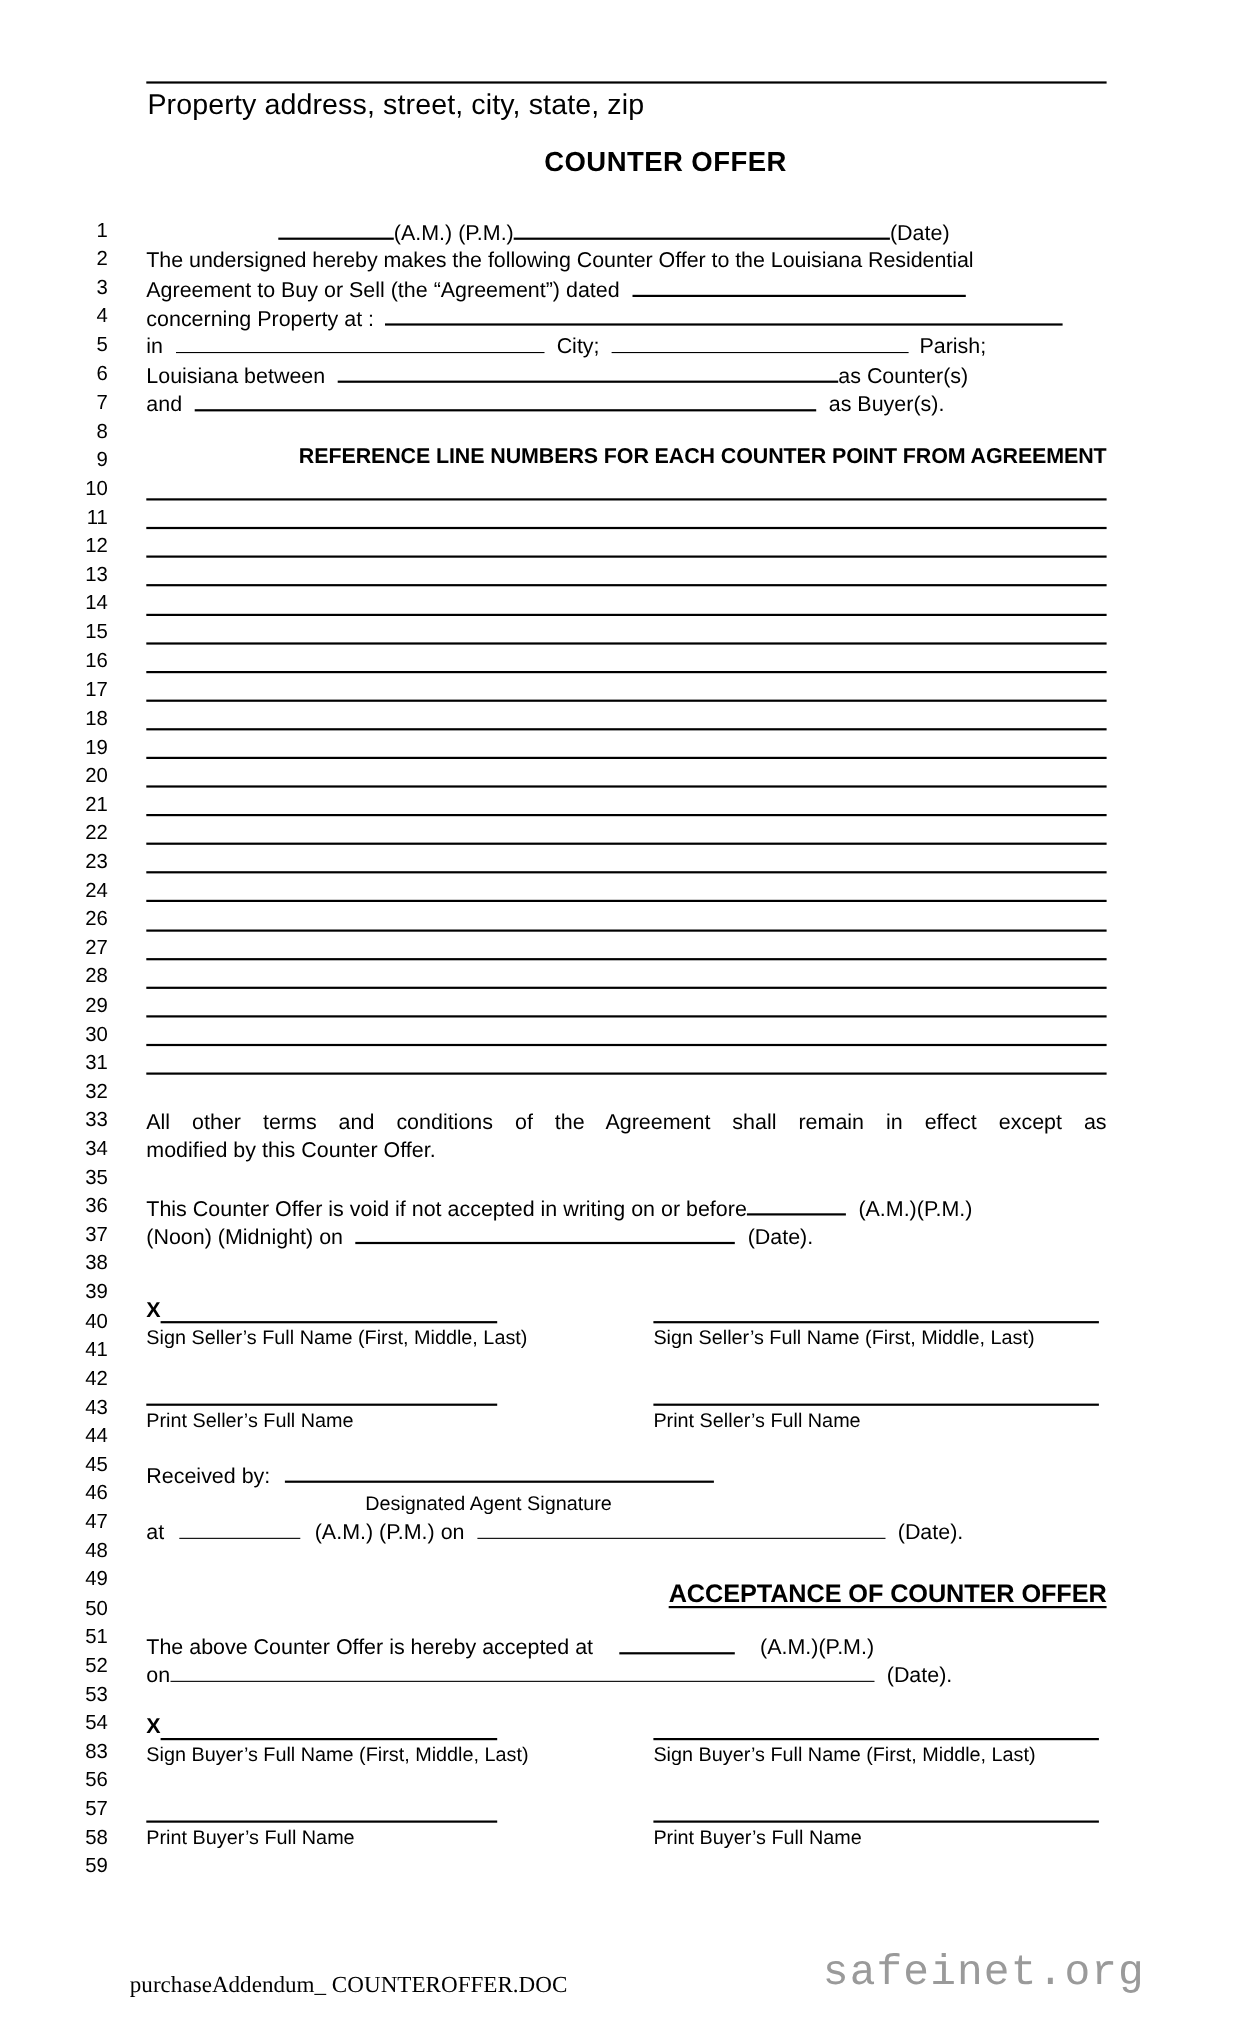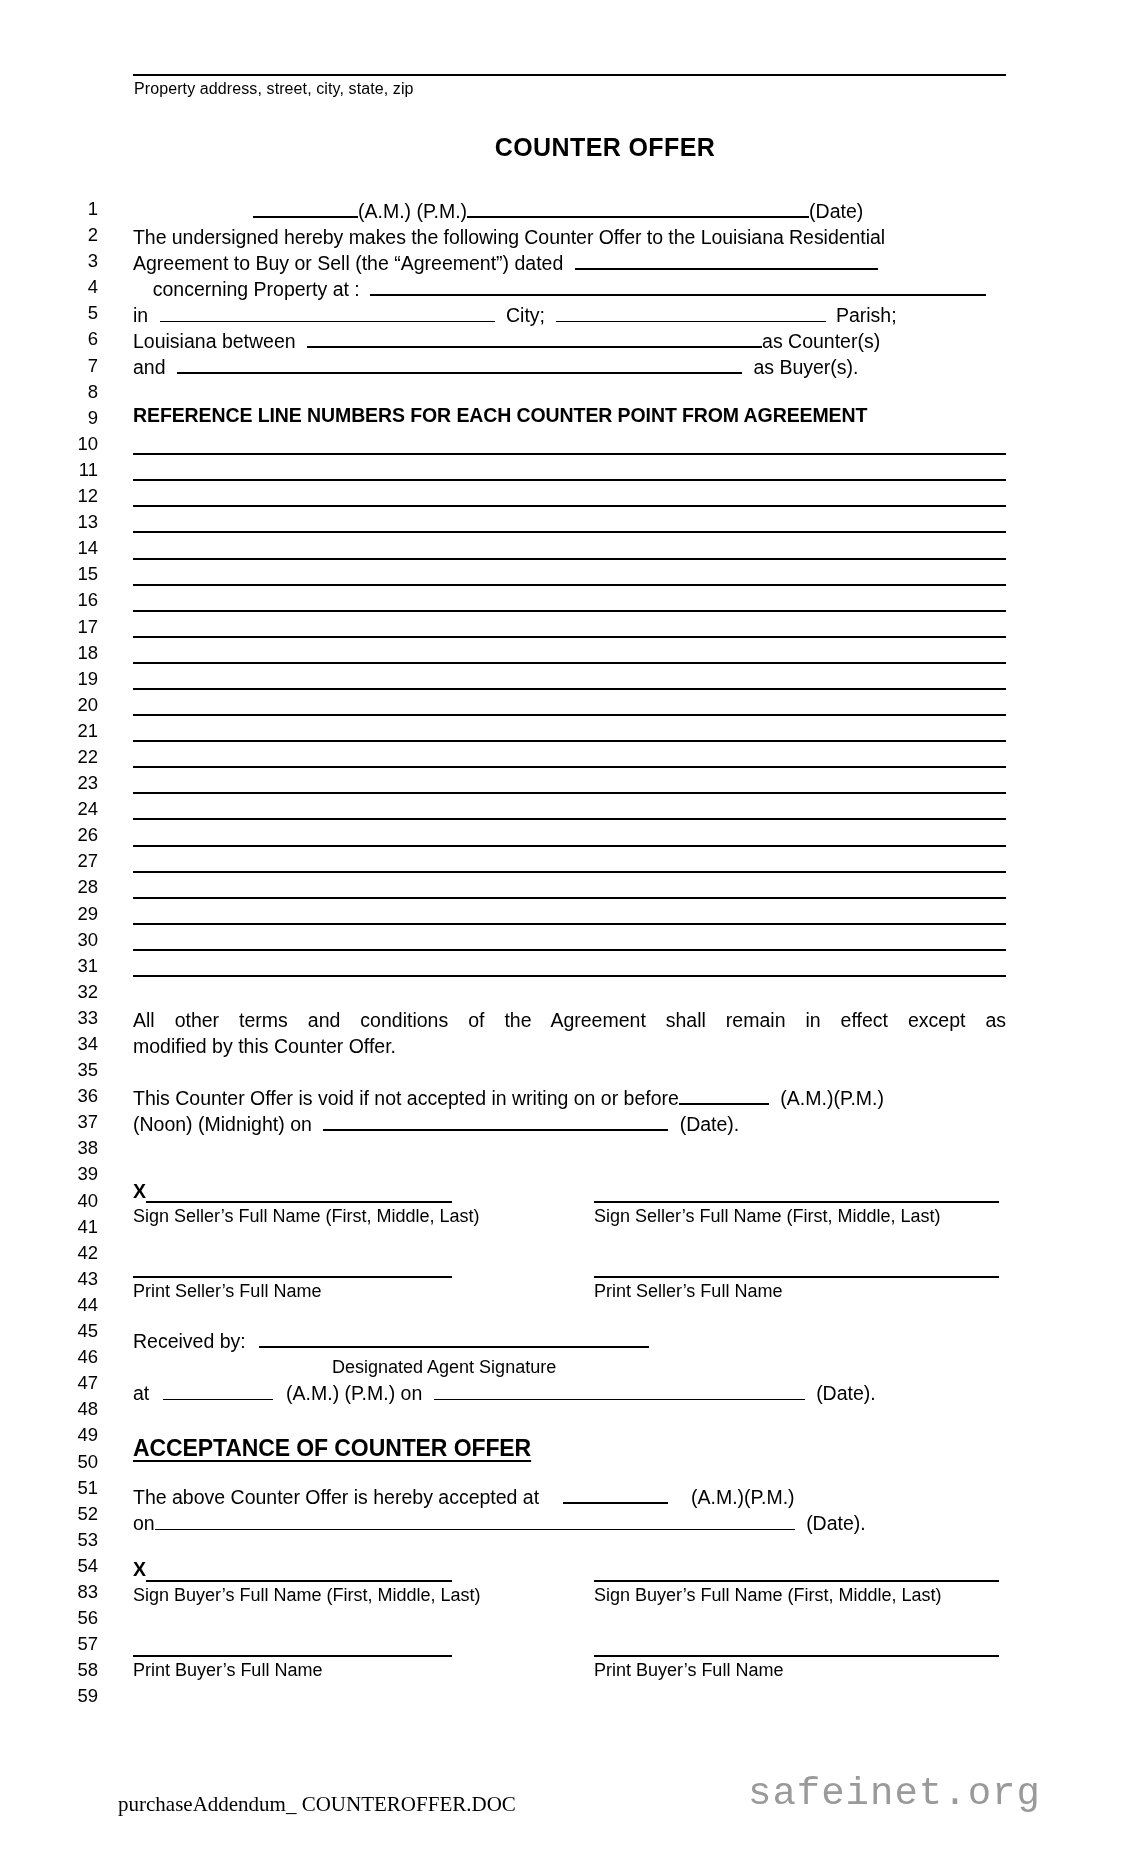--- a/index.html
+++ b/index.html
@@ -25,21 +25,21 @@
     left: 133px;
     top: 74px;
     width: 873px;
     height: 0;
     border-top: 2px solid #000;
   }
   .header-caption {
     position: absolute;
     left: 134px;
     top: 80px;
-    font-size: 16px;
+    font-size: 26px;
     letter-spacing: 0.1px;
     white-space: nowrap;
   }
   .doc-title {
     position: absolute;
     left: 0;
     top: 133px;
     width: 1124px;
     text-align: center;
     font-size: 25px;
@@ -104,21 +104,21 @@
     left: 133px;
     width: 873px;
     border-top: 2px solid #000;
     height: 0;
   }
 
   .center-head {
     position: absolute;
     left: 133px;
     width: 873px;
-    text-align: left;
+    text-align: right;
     font-size: 19.5px;
     font-weight: bold;
     letter-spacing: -0.1px;
     white-space: nowrap;
   }
   .center-head.underline span {
     text-decoration: underline;
     text-underline-offset: 4px;
   }
   .acceptance-head {
@@ -354,21 +354,21 @@
 
   <div class="body" style="left:133px; top:225px;">
     <span style="letter-spacing:-0.05px;">The undersigned hereby makes the following Counter Offer to the Louisiana Residential</span>
   </div>
 
   <div class="body" style="left:133px; top:251px;">
     <span>Agreement to Buy or Sell (the “Agreement”) dated</span>
     <span class="fill" style="width:303px; margin-left:6px;"></span>
   </div>
 
-  <div class="body" style="left:133px; top:277px;text-align:center;">
+  <div class="body" style="left:133px; top:277px;">
     <span>concerning Property at :</span>
     <span class="fill" style="width:616px; margin-left:5px;"></span>
   </div>
 
   <div class="body" style="left:133px; top:303px;">
     <span>in</span>
     <span class="fill-thin" style="width:335px; margin-left:6px;"></span>
     <span style="margin-left:6px;">City;</span>
     <span class="fill-thin" style="width:270px; margin-left:6px;"></span>
     <span style="margin-left:4px;">Parish;</span>

